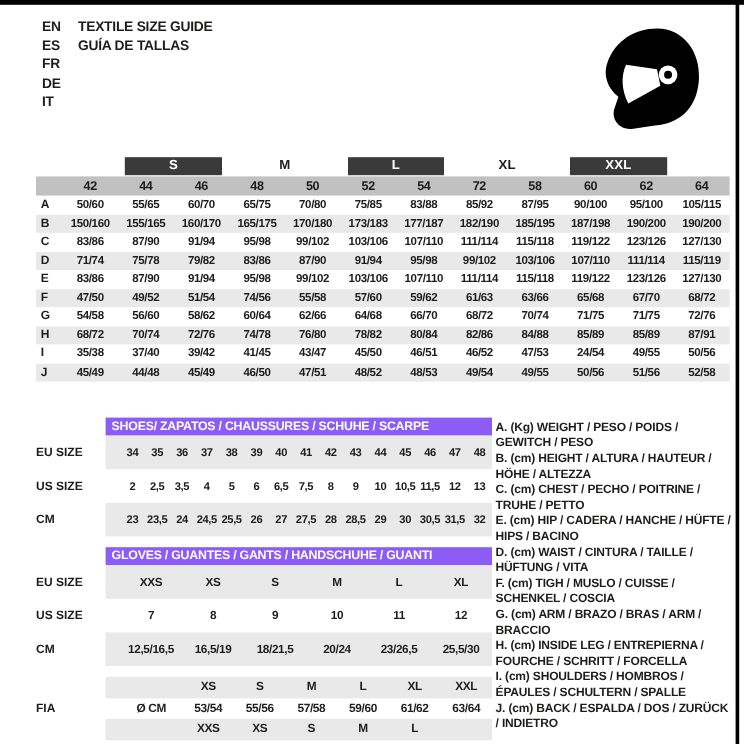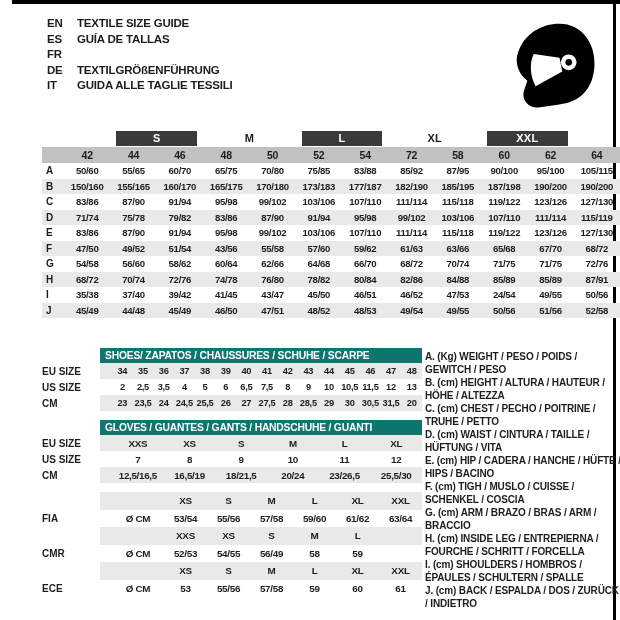--- a/index.html
+++ b/index.html
@@ -2,21 +2,21 @@
 <html><head>
 <meta charset="utf-8">
 <style>
   * { margin:0; padding:0; box-sizing:border-box; }
   html,body { background:#ffffff; }
   body {
     width:620px; height:620px; position:relative; overflow:hidden;
     font-family:"Liberation Sans", sans-serif; color:#1d1d1b;
     -webkit-font-smoothing:antialiased;
   }
-  .page { position:absolute; inset:0; background:#fff;margin-left:12px; }
+  .page { position:absolute; inset:0; background:#fff; }
   .frame-top   { position:absolute; top:0; left:0; width:620px; height:4px; background:#000; }
   .frame-right { position:absolute; top:0; right:4px; width:3px; height:620px; background:#000; }
 
   
   .langs { position:absolute; left:35px; top:16px; font-weight:bold; font-size:11.5px; letter-spacing:-0.2px; }
   .lang-line { display:flex; line-height:15.6px; }
   .lang-code { width:30px; }
 
   
   .helmet-icon { position:absolute; left:492px; top:20px; width:100px; height:92px; }
@@ -39,23 +39,23 @@
   .t-cell { text-align:center; letter-spacing:-0.3px; }
   .t-body .t-row { height:15.5px; font-size:9.6px; }
   .t-body div.t-row:nth-of-type(even) { background:#e9e9e9; }
   .t-letter { padding-left:4px; font-size:10px; text-align:left; }
 
   
   .lower-left { position:absolute; left:30px; top:348px; width:380px; font-weight:bold; }
   .sub-block { margin-bottom:9px; }
   .sub-header { display:flex; height:15px; }
   .sub-spacer { width:58px; }
-  .sub-bar { flex:1; background:#0f766e; color:#fff; font-size:10.3px; letter-spacing:-0.2px;
+  .sub-bar { flex:1; background:#8b5cf6; color:#fff; font-size:10.3px; letter-spacing:-0.2px;
              display:flex; align-items:center; padding-left:5px; }
-  .sub-row { display:flex; height:16px; }
+  .sub-row { display:flex; height:28px; }
   .sub-label { width:58px; font-size:10px; display:flex; align-items:center; }
   .band { flex:1; display:grid; align-items:center; text-align:center;
           font-size:9.3px; letter-spacing:-0.3px;padding-left:12px; }
   .sub-rows div.sub-row:nth-of-type(odd) .band { background:#e9e9e9; }
   .shoes   .band { grid-template-columns:repeat(15, 1fr); }
   .gloves  .band { grid-template-columns:repeat(6, 1fr); font-size:9.8px; }
   .helmet-t .sub-row { height:17.5px; }
   .helmet-t .band { grid-template-columns:52px repeat(6, 1fr); font-size:9.9px; }
 
   
@@ -80,26 +80,24 @@
         <span class="lang-code">ES</span>
         <span class="lang-text">GUÍA DE TALLAS</span>
       </div>
 
       <div class="lang-line">
         <span class="lang-code">FR</span>
       </div>
 
       <div class="lang-line">
         <span class="lang-code">DE</span>
-        <span class="lang-text">TEXTILGRÖßENFÜHRUNG</span>
       </div>
 
       <div class="lang-line">
         <span class="lang-code">IT</span>
-        <span class="lang-text">GUIDA ALLE TAGLIE TESSILI</span>
       </div>
     </div>
 
   <svg class="helmet-icon" viewBox="0 0 100 100">
     <path fill="#000" d="M56 4 C80 4 95 25 94 49 C93 74 79 90 54 92 L33 95 C23 96 15 88 17 78 L21 66 C11 58 7 46 11 35 C18 15 36 4 56 4 Z"></path>
     <path fill="#fff" d="M28 37 L56 41 L59 56 L30 72 C24 61 23 47 28 37 Z"></path>
     <circle cx="66" cy="46" r="8.5" fill="#fff"></circle>
     <circle cx="66" cy="46" r="3.6" fill="#000"></circle>
   </svg>
 
@@ -307,21 +305,21 @@
           <div class="t-letter">F</div>
           <div class="cells">
             
           
               <div class="t-cell">47/50</div>
             
               <div class="t-cell">49/52</div>
             
               <div class="t-cell">51/54</div>
             
-              <div class="t-cell">43/56</div>
+              <div class="t-cell">74/56</div>
             
               <div class="t-cell">55/58</div>
             
               <div class="t-cell">57/60</div>
             
               <div class="t-cell">59/62</div>
             
               <div class="t-cell">61/63</div>
             
               <div class="t-cell">63/66</div>
@@ -524,21 +522,21 @@
               <div class="t-cell">25,5</div>
               <div class="t-cell">26</div>
               <div class="t-cell">27</div>
               <div class="t-cell">27,5</div>
               <div class="t-cell">28</div>
               <div class="t-cell">28,5</div>
               <div class="t-cell">29</div>
               <div class="t-cell">30</div>
               <div class="t-cell">30,5</div>
               <div class="t-cell">31,5</div>
-              <div class="t-cell">20</div>
+              <div class="t-cell">32</div>
             </div>
           </div>
         </div>
     </div>
 
     <div class="sub-block gloves">
       <div class="sub-header">
         <div class="sub-spacer"></div>
         <div class="sub-bar">GLOVES / GUANTES / GANTS / HANDSCHUHE / GUANTI</div>
       </div>
@@ -677,23 +675,23 @@
   </div>
 
   <div class="legend">
 
       <div class="legend-item">A. (Kg) WEIGHT / PESO / POIDS / GEWITCH / PESO</div>
 
       <div class="legend-item">B. (cm) HEIGHT / ALTURA / HAUTEUR / HÖHE / ALTEZZA</div>
 
       <div class="legend-item">C. (cm) CHEST / PECHO / POITRINE / TRUHE / PETTO</div>
 
+      <div class="legend-item">E. (cm) HIP / CADERA / HANCHE / HÜFTE / HIPS / BACINO</div>
+
       <div class="legend-item">D. (cm) WAIST / CINTURA / TAILLE / HÜFTUNG / VITA</div>
-
-      <div class="legend-item">E. (cm) HIP / CADERA / HANCHE / HÜFTE / HIPS / BACINO</div>
 
       <div class="legend-item">F. (cm) TIGH / MUSLO / CUISSE / SCHENKEL / COSCIA</div>
 
       <div class="legend-item">G. (cm) ARM / BRAZO / BRAS / ARM / BRACCIO</div>
 
       <div class="legend-item">H. (cm) INSIDE LEG / ENTREPIERNA / FOURCHE / SCHRITT / FORCELLA</div>
 
       <div class="legend-item">I. (cm) SHOULDERS / HOMBROS / ÉPAULES / SCHULTERN / SPALLE</div>
 
       <div class="legend-item">J. (cm) BACK / ESPALDA / DOS / ZURÜCK / INDIETRO</div>

